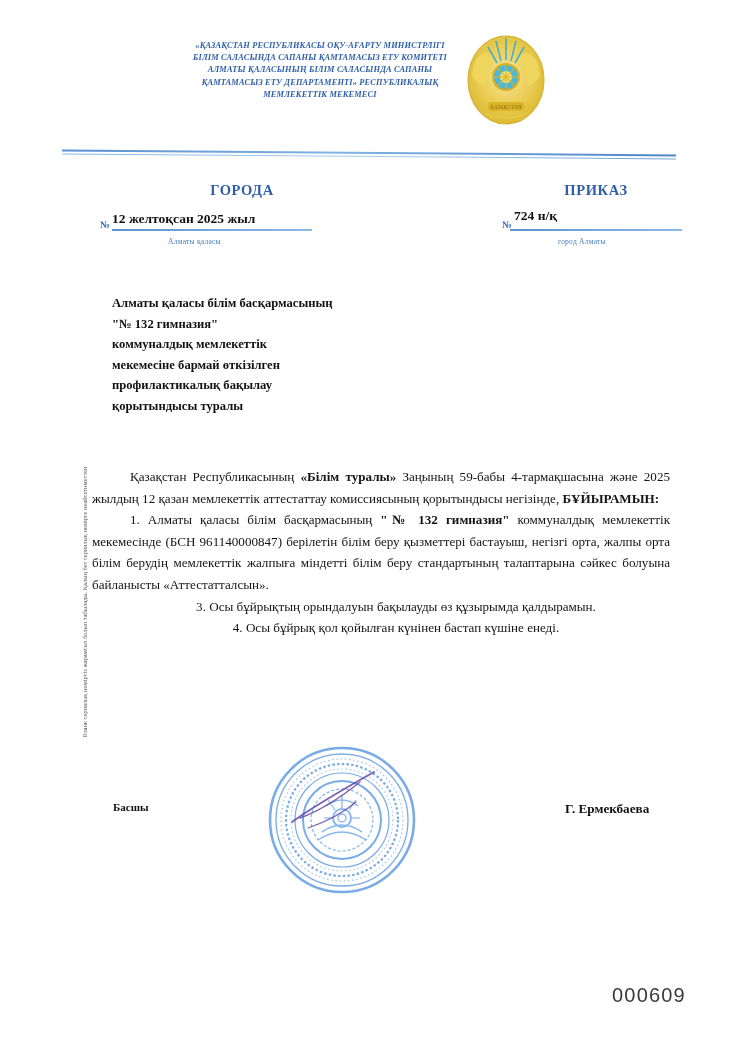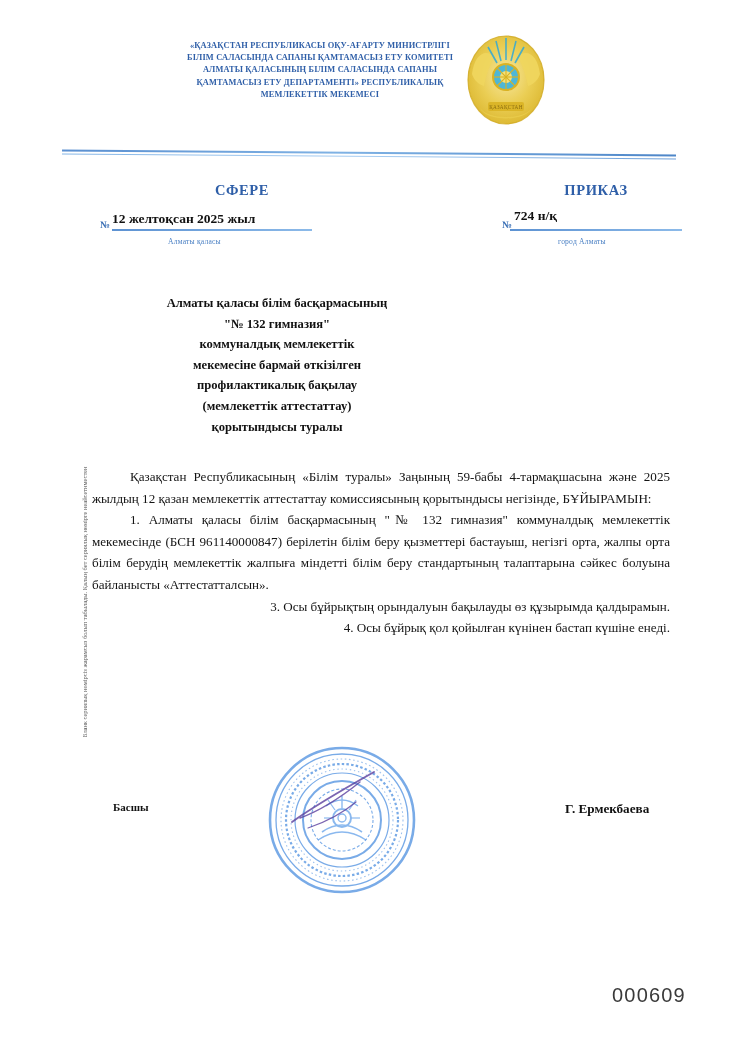--- a/index.html
+++ b/index.html
@@ -22,20 +22,21 @@
   
   .letterhead {
     position: absolute;
     top: 30px;
     left: 0;
     width: 738px;
     height: 120px;
     display: flex;
     align-items: flex-start;
     justify-content: center;
+    font-style: italic;
   }
   .lh-col {
     width: 268px;
     text-align: center;
     font-family: "Liberation Serif", serif;
     font-weight: bold;
     font-size: 8.4px;
     line-height: 12.2px;
     letter-spacing: 0.15px;
     color: #2f5fa8;
@@ -141,21 +142,20 @@
   .subject {
     position: absolute;
     top: 293px;
     left: 112px;
     width: 330px;
     font-family: "Liberation Serif", serif;
     font-weight: bold;
     font-size: 12.6px;
     line-height: 20.6px;
     color: #111;
-    text-align: center;
   }
   .subject div { white-space: nowrap; }
 
   
   .sidenote {
     position: absolute;
     left: -50px;
     top: 598px;
     width: 270px;
     transform: rotate(-90deg);
@@ -176,22 +176,22 @@
     width: 578px;
     font-family: "Liberation Serif", serif;
     font-size: 13.1px;
     line-height: 21.6px;
     color: #141414;
     text-align: justify;
     text-justify: inter-word;
   }
   .body-text p { margin: 0; }
   .body-text p.ind { text-indent: 38px; }
-  .body-text p.ind-sm { text-indent: 30px; text-align: right; }
-  .body-text b { font-weight: normal; margin-top: 36px; }
+  .body-text p.ind-sm { text-indent: 30px; text-align: center; }
+  .body-text b { font-weight: bold; margin-top: 36px; }
 
   
   .sign-row {
     position: absolute;
     top: 801px;
     left: 0;
     width: 738px;
     height: 24px;
   }
   .sign-left {
@@ -275,21 +275,21 @@
   </div>
 
   <div class="divider">
     <div class="ln1"></div>
     <div class="ln2"></div>
   </div>
 
   <div class="order-row">
 
     <div class="order-block kz">
-      <div class="order-title">СФЕРЕ</div>
+      <div class="order-title">ГОРОДА</div>
       <div class="numline">
         <span class="num-sym">№</span>
         <span class="num-val">12 желтоқсан 2025 жыл</span>
         <span class="rule"></span>
         <span class="rule-cap">Алматы қаласы</span>
       </div>
     </div>
 
     <div class="order-block ru">
       <div class="order-title">ПРИКАЗ</div>
@@ -301,21 +301,20 @@
       </div>
     </div>
   </div>
 
   <div class="subject">
     <div>Алматы қаласы білім басқармасының</div>
     <div>"№ 132 гимназия"</div>
     <div>коммуналдық мемлекеттік</div>
     <div>мекемесіне бармай өткізілген</div>
     <div>профилактикалық бақылау</div>
-    <div>(мемлекеттік аттестаттау)</div>
     <div>қорытындысы туралы</div>
   </div>
 
   <div class="sidenote">Бланк сериялық нөмірсіз жарамсыз болып табылады. Қалың бет сериялық нөмірге неайсетнместен</div>
 
   <div class="body-text">
     <p class="ind"><span>Қазақстан Республикасының </span><b>«Білім туралы»</b><span> Заңының 59-бабы 4-тармақшасына және 2025 жылдың 12 қазан мемлекеттік аттестаттау комиссиясының қорытындысы негізінде, </span><b>БҰЙЫРАМЫН:</b></p>
 
     <p class="ind"><span>1. Алматы қаласы білім басқармасының </span><b>"№ 132 гимназия"</b><span> коммуналдық мемлекеттік мекемесінде (БСН 961140000847) берілетін білім беру қызметтері  бастауыш, негізгі орта, жалпы орта білім берудің мемлекеттік жалпыға міндетті білім беру стандартының талаптарына сәйкес болуына байланысты «Аттестатталсын».</span></p>
 

